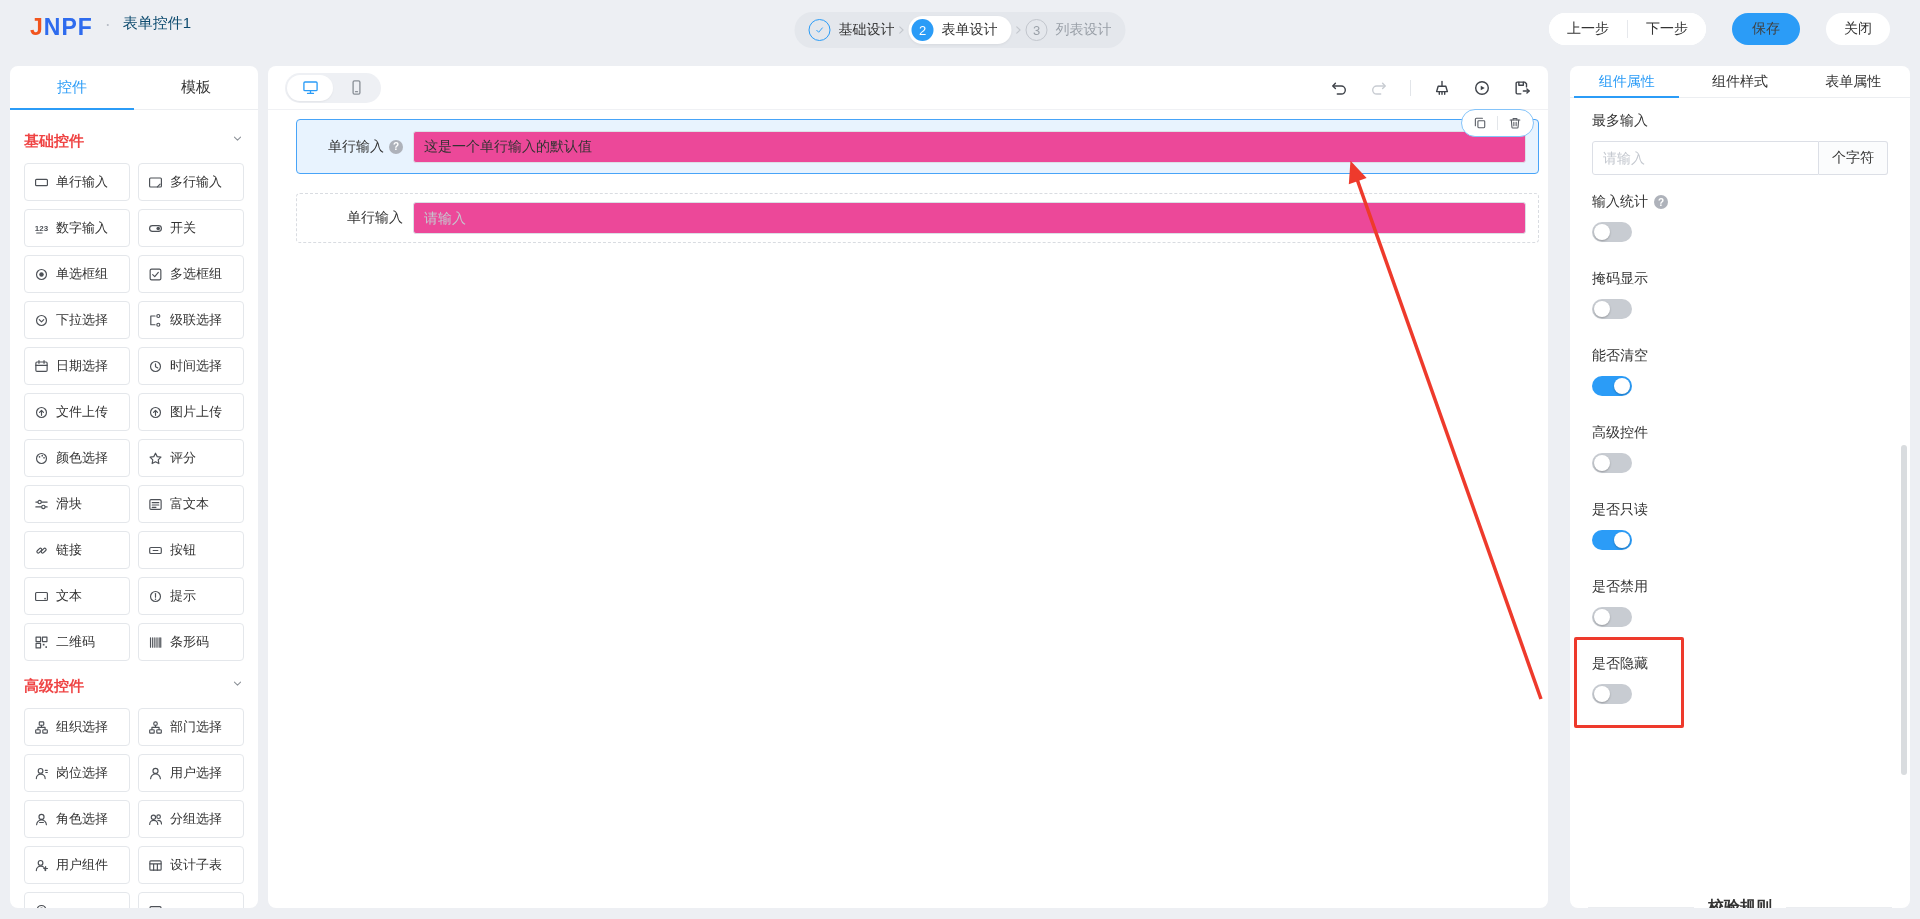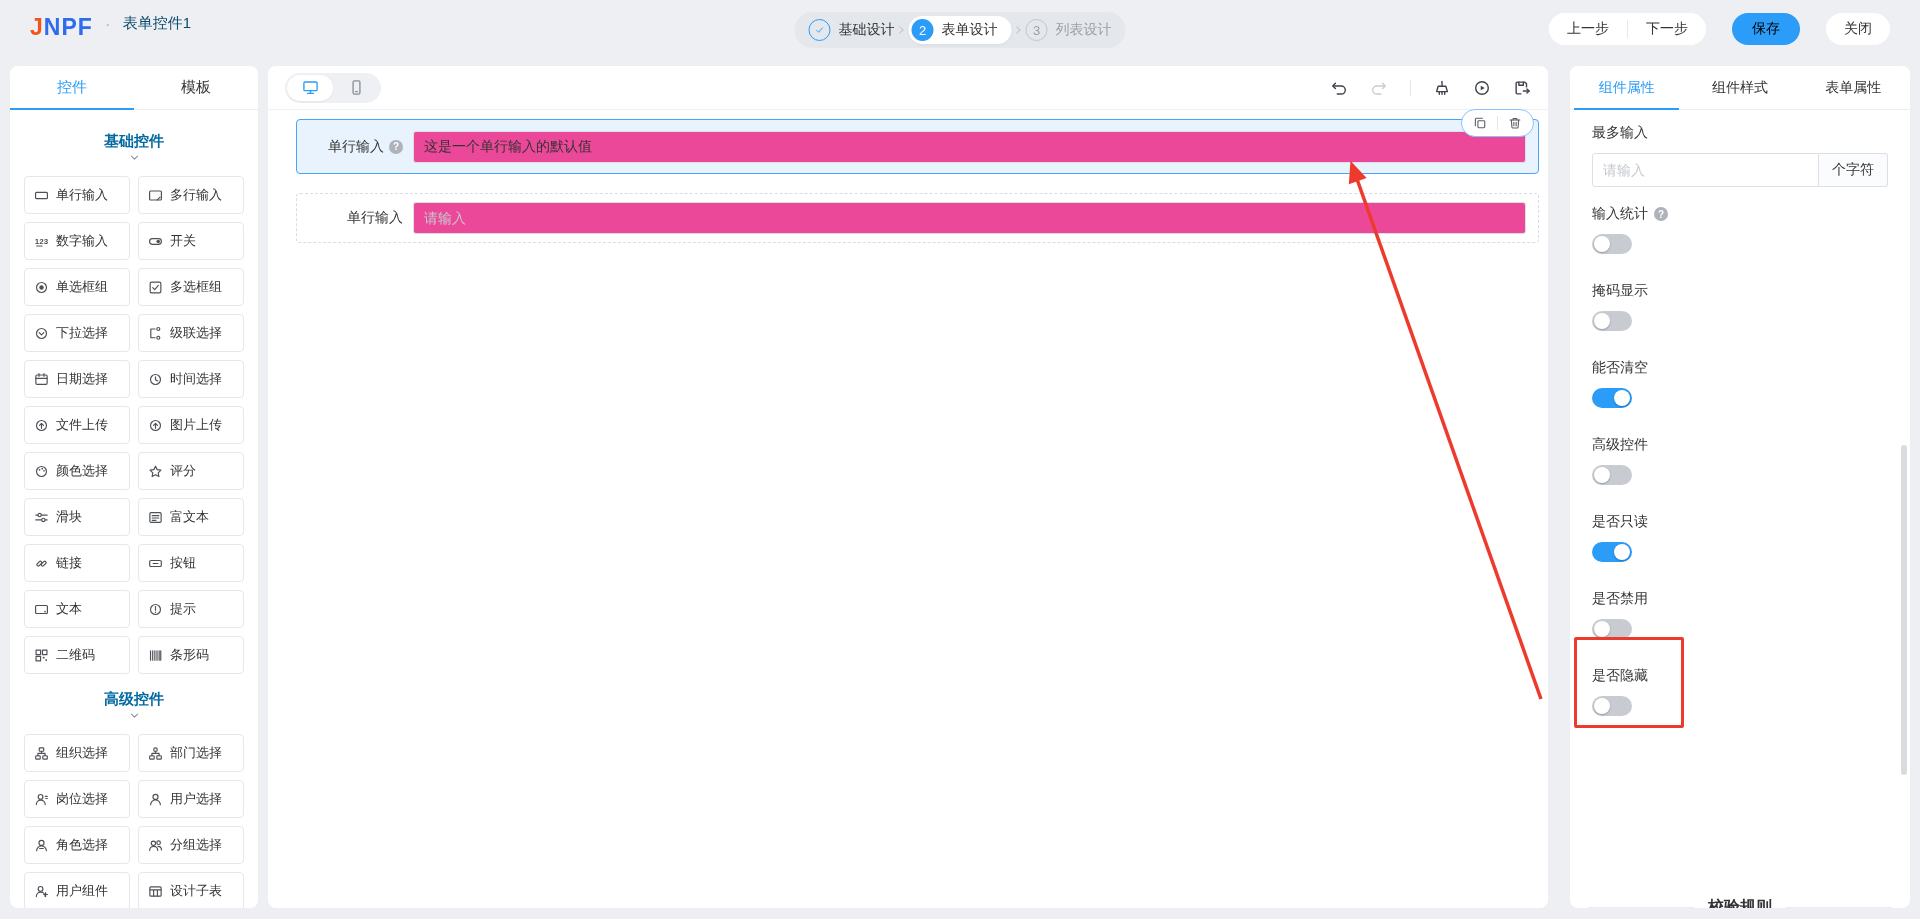--- a/index.html
+++ b/index.html
@@ -34,36 +34,36 @@
   .step-circle.pend { border:1.5px solid #c2c6cd; color:#9aa0a8; }
   .step-label { font-size:14px; color:#333; }
   .step-label.gray { color:#9aa0a8; }
   .chev { color:#c3c7cd; width:14px; height:14px; }
   .hbtns { position:absolute; right:30px; top:13px; display:flex; align-items:center; gap:26px; }
   .btn-group { display:flex; align-items:center; background:#fff; border-radius:16px; height:32px; }
   .hbtn { border:none; background:#fff; height:32px; border-radius:16px; padding:0 18px;
           font-size:14px; color:#333; cursor:pointer; font-family:inherit; }
   .btn-group .hbtn { border-radius:16px; }
   .vdiv { width:1px; height:18px; background:#e6e8ec; }
-  .hbtn.primary { background:#2b9cf7; color:#000000; padding:0 20px; }
+  .hbtn.primary { background:#2b9cf7; color:#404040; padding:0 20px; }
   
   .card { position:absolute; top:66px; height:842px; background:#fff; border-radius:8px; }
   #sidebar { left:10px; width:248px; overflow:hidden; }
   #canvas  { left:268px; width:1280px; }
   #panel   { left:1570px; width:340px; overflow:hidden; }
   
   .s-tabs { display:flex; height:44px; border-bottom:1px solid #eceef1; }
   .s-tab { flex:1; display:flex; align-items:center; justify-content:center;
            font-size:15px; color:#333; cursor:pointer; position:relative; }
   .s-tab.active { color:#2b9cf7; }
   .s-tab.active::after { content:""; position:absolute; left:0; right:0; bottom:-1px;
            height:2px; background:#2b9cf7; }
   .s-body { padding:22px 14px 0 14px; }
-  .sec-title { display:flex; align-items:center; justify-content:space-between;
-               font-size:15px; font-weight:bold; color:#0369a1; margin:0 0 12px 0;flex-direction:column; }
+  .sec-title { display:flex; align-items:flex-start; justify-content:space-between;
+               font-size:15px; font-weight:bold; color:#ef4444; margin:0 0 12px 0; }
   .sec-title .ci { color:#8b9097; width:13px; height:13px; }
   .cgrid { display:grid; grid-template-columns:1fr 1fr; gap:8px; margin-bottom:16px; }
   .citem { height:38px; border:1px solid #e4e7eb; border-radius:4px; background:#fff;
            display:flex; align-items:center; padding:0 9px; gap:7px; cursor:grab; }
   .citem .ci { color:#4d5157; }
   .clabel { font-size:13px; color:#333; white-space:nowrap; }
   
   .cv-toolbar { height:44px; display:flex; align-items:center; padding:0 17px;
                 border-bottom:1px solid #f0f1f4; }
   .device-pill { background:#eef0f4; border-radius:16px; height:30px; display:flex;
@@ -89,21 +89,21 @@
   .help-icon::before { content:"?"; }
   .finput { flex:1; height:32px; border:1px solid #dcdfe6; border-radius:3px; background:#ec4899;
             margin:0 12px 0 10px; padding:0 10px; font-size:14px; color:#333; font-family:inherit; }
   .finput::placeholder { color:#c4c8cf; }
   .row-tools { position:absolute; right:14px; top:43px; height:28px; background:#fff;
                border:1px solid #85c4fa; border-radius:14px; display:flex; align-items:center;
                padding:0 11px; gap:10px; z-index:3; }
   .row-tools .ci { width:14px; height:14px; color:#5a5e66; cursor:pointer; }
   .rt-div { width:1px; height:14px; background:#e3e6ea; }
   
-  .p-tabs { display:flex; height:44px; border-bottom:1px solid #eceef1; }
+  .p-tabs { display:flex; height:32px; border-bottom:1px solid #eceef1; }
   .p-tab { flex:1; display:flex; align-items:center; justify-content:center; font-size:14px;
            color:#333; cursor:pointer; position:relative; }
   .p-tab.active { color:#2b9cf7; }
   .p-tab.active::after { content:""; position:absolute; left:4px; right:4px; bottom:-1px;
            height:2px; background:#2b9cf7; }
   .p-body { padding:14px 22px 0 22px; }
   .igroup { display:flex; width:100%; margin-bottom:18px; }
   .pinput { flex:1; height:34px; border:1px solid #dcdfe6; border-radius:3px 0 0 3px;
             padding:0 10px; font-size:14px; color:#333; font-family:inherit; min-width:0; }
   .pinput::placeholder { color:#c4c8cf; }

